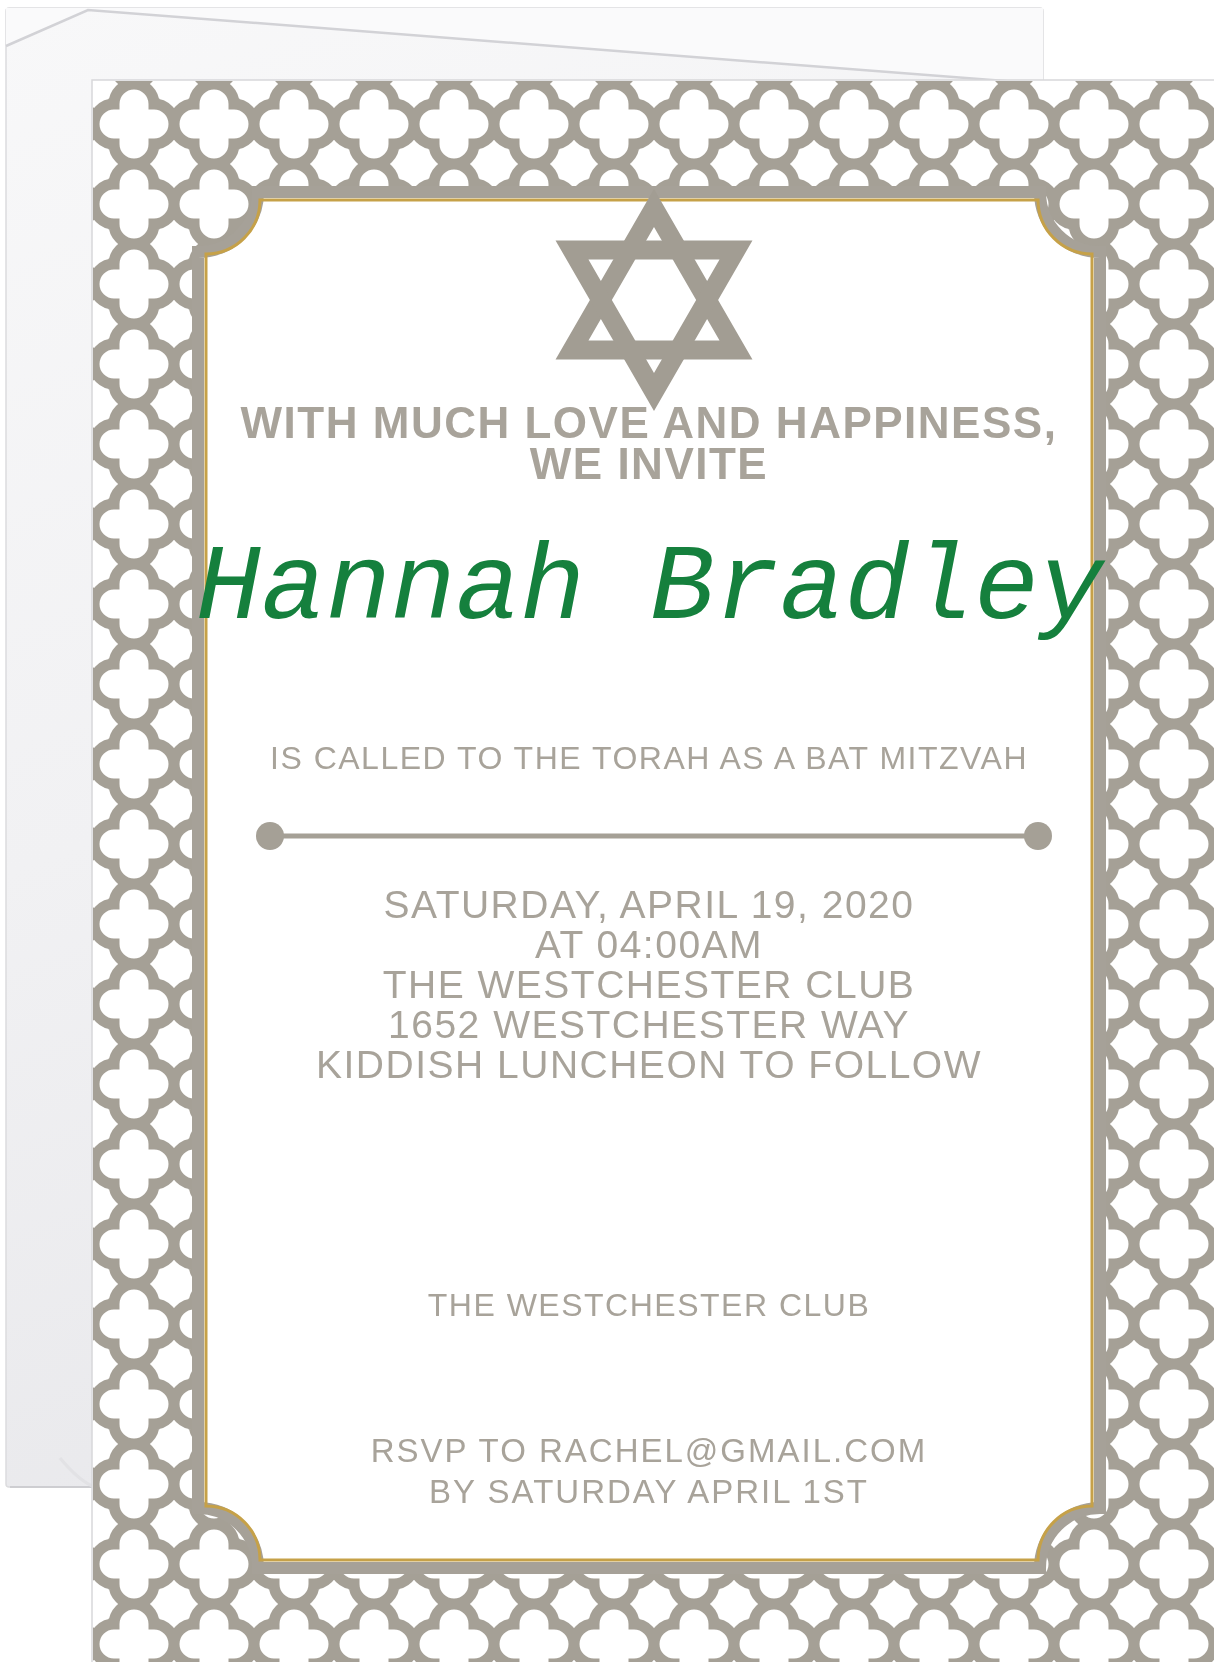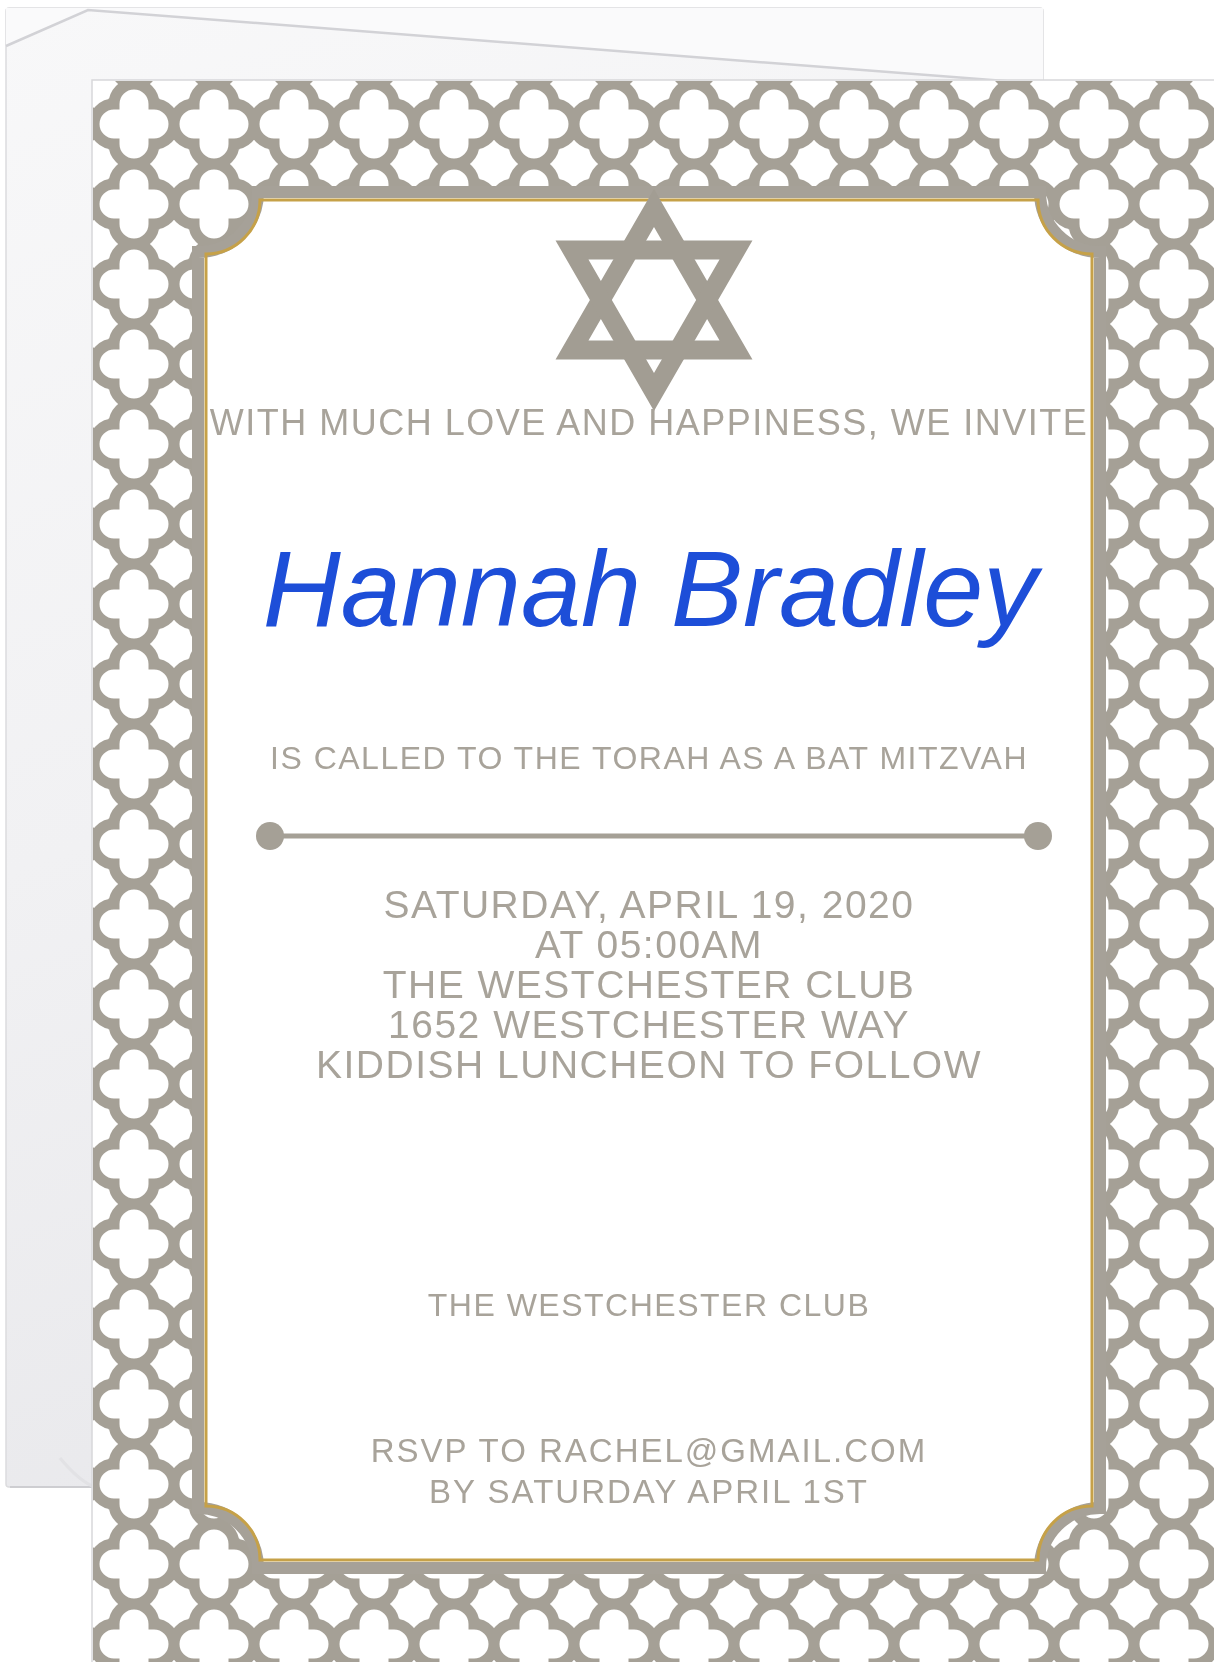--- a/index.html
+++ b/index.html
@@ -3,22 +3,22 @@
 <meta charset="utf-8">
 <style>
   html,body{margin:0;padding:0;background:#ffffff;}
   .stage{
     position:relative;width:1214px;height:1662px;overflow:hidden;
     background:#ffffff;font-family:"Liberation Sans",sans-serif;
   }
   .art{position:absolute;left:0;top:0;}
   .txt{position:absolute;text-align:center;color:#a8a39a;}
   .caps{font-family:"Liberation Sans",sans-serif;letter-spacing:1.5px;}
-  .script{font-family:Liberation Sans, sans-serif;font-style:italic;color:#1d4ed8;font-weight:400;}
-  .intro{left:198px;width:902px;top:402px;font-size:36px;line-height:41px;}
+  .script{font-family:Liberation Mono, monospace;font-style:italic;color:#15803d;font-weight:400;}
+  .intro{left:198px;width:902px;top:402px;font-size:44px;line-height:41px;font-weight:bold;}
   .name{left:160px;width:980px;top:494px;font-size:108px;line-height:190px;}
   .occasion{left:198px;width:902px;top:738px;font-size:32px;line-height:40px;}
   .ceremony{left:198px;width:902px;top:885px;font-size:39px;line-height:40px;}
   .celebration-heading{left:160px;width:980px;top:1142px;font-size:84px;line-height:120px;}
   .celebration{left:198px;width:902px;top:1285px;font-size:32px;line-height:41px;}
   .rsvp{left:198px;width:902px;top:1430px;font-size:33px;line-height:41px;letter-spacing:2px;}
 </style>
 </head>
 <body>
 
@@ -76,21 +76,21 @@
   <div class="txt caps intro">
     <div>WITH MUCH LOVE AND HAPPINESS, WE INVITE</div>
   </div>
 
   <div class="txt script name">Hannah Bradley</div>
 
   <div class="txt caps occasion">IS CALLED TO THE TORAH AS A BAT MITZVAH</div>
 
   <div class="txt caps ceremony">
     <div>SATURDAY, APRIL 19, 2020</div>
-    <div>AT 05:00AM</div>
+    <div>AT 04:00AM</div>
     <div>THE WESTCHESTER CLUB</div>
     <div>1652 WESTCHESTER WAY</div>
     <div>KIDDISH LUNCHEON TO FOLLOW</div>
   </div>
 
 
   <div class="txt caps celebration">
     <div>THE WESTCHESTER CLUB</div>
   </div>
 

